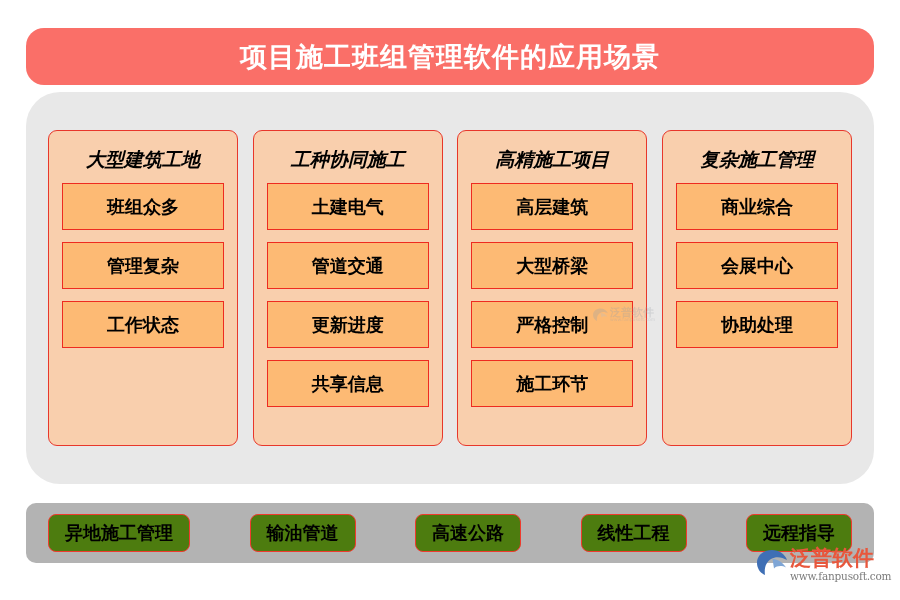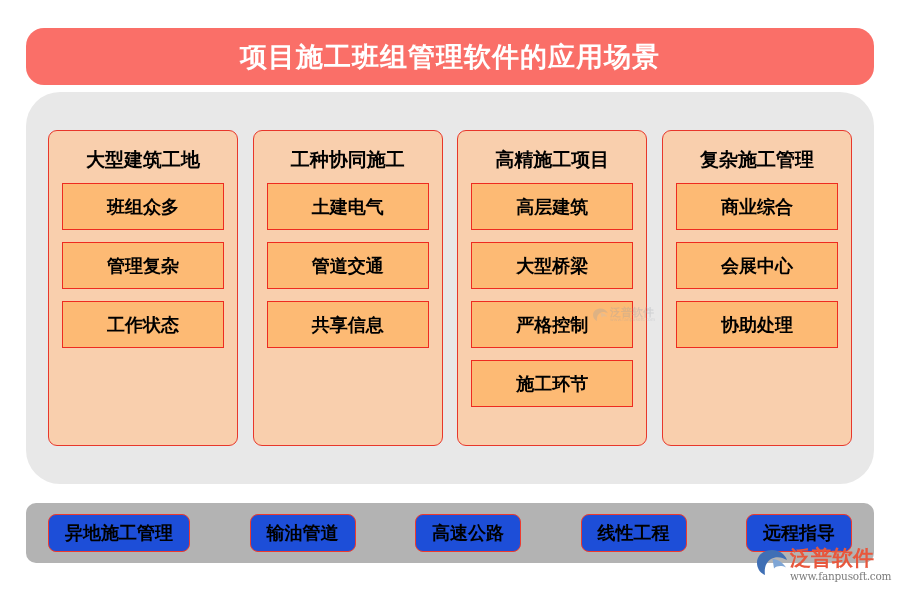--- a/index.html
+++ b/index.html
@@ -78,20 +78,21 @@
   }
 
   .column-title {
     text-align: center;
     font-size: 19px;
     font-weight: bold;
     color: #000000;
     line-height: 1;
     padding: 10px 0 14px 0;
     white-space: nowrap;
+    font-style: italic;
   }
 
   .column-items {
     display: flex;
     flex-direction: column;
     gap: 12px;
   }
 
   .item-box {
     height: 47px;
@@ -120,21 +121,21 @@
     background: #b3b3b3;
     border-radius: 10px;
     box-sizing: border-box;
     display: flex;
     align-items: center;
     justify-content: space-between;
     padding: 0 22px;
   }
   .pill {
     height: 38px;
-    background: #1d4ed8;
+    background: #4d7c0f;
     border: 1.6px solid #ef3a2e;
     border-radius: 8px;
     display: flex;
     align-items: center;
     justify-content: center;
     padding: 0 16px;
     box-sizing: border-box;
   }
   .pill-label {
     font-size: 18px;
@@ -245,20 +246,23 @@
       </div>
 
       <div class="column">
         <div class="column-title">工种协同施工</div>
         <div class="column-items">
           <div class="item-box">
             <span class="item-label">土建电气</span>
           </div>
           <div class="item-box">
             <span class="item-label">管道交通</span>
+          </div>
+          <div class="item-box">
+            <span class="item-label">更新进度</span>
           </div>
           <div class="item-box">
             <span class="item-label">共享信息</span>
           </div>
         </div>
       </div>
 
       <div class="column">
         <div class="column-title">高精施工项目</div>
         <div class="column-items">

